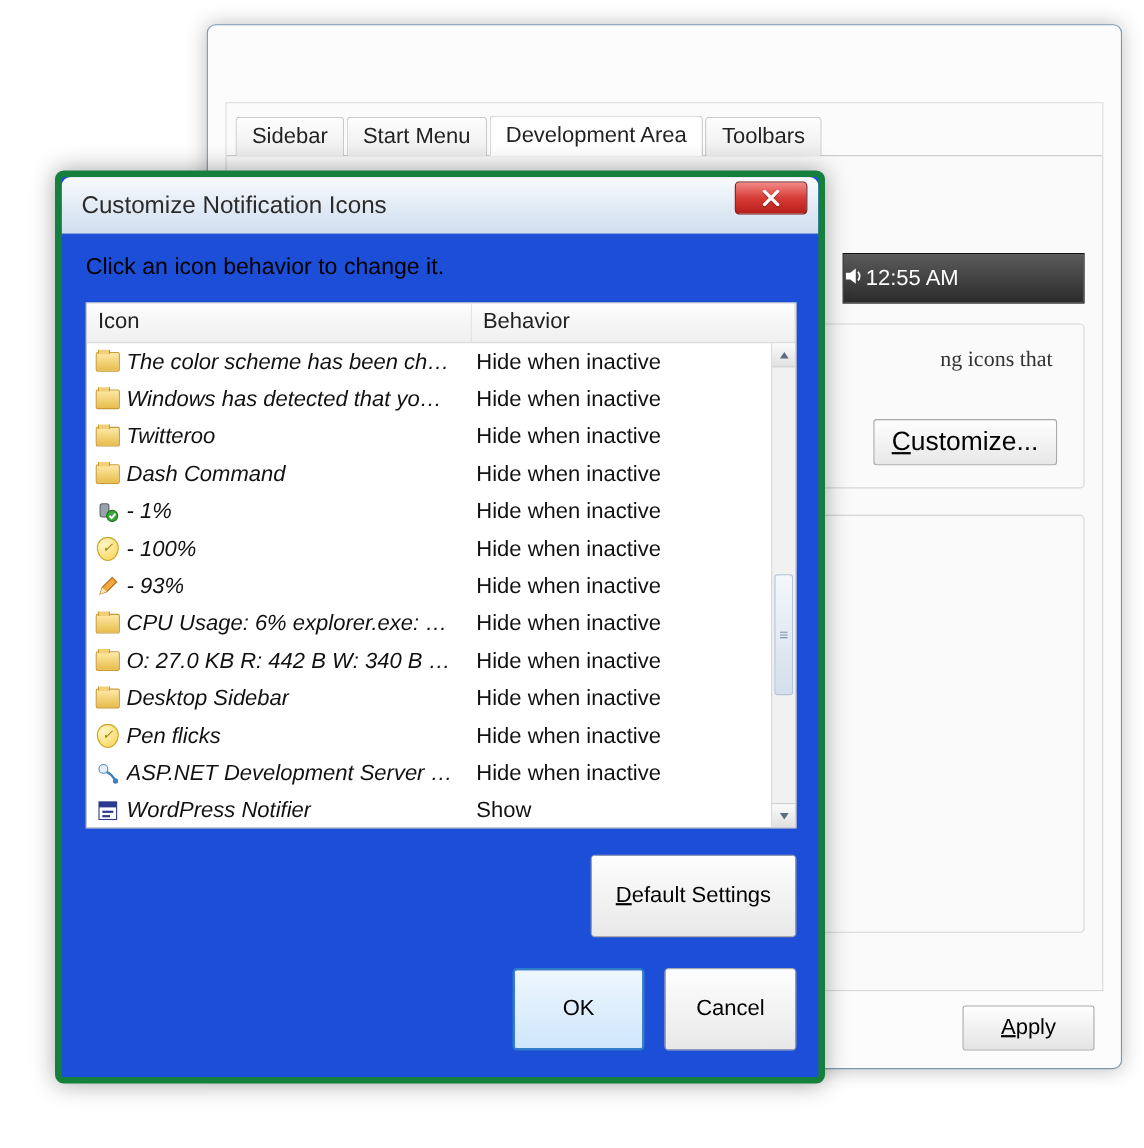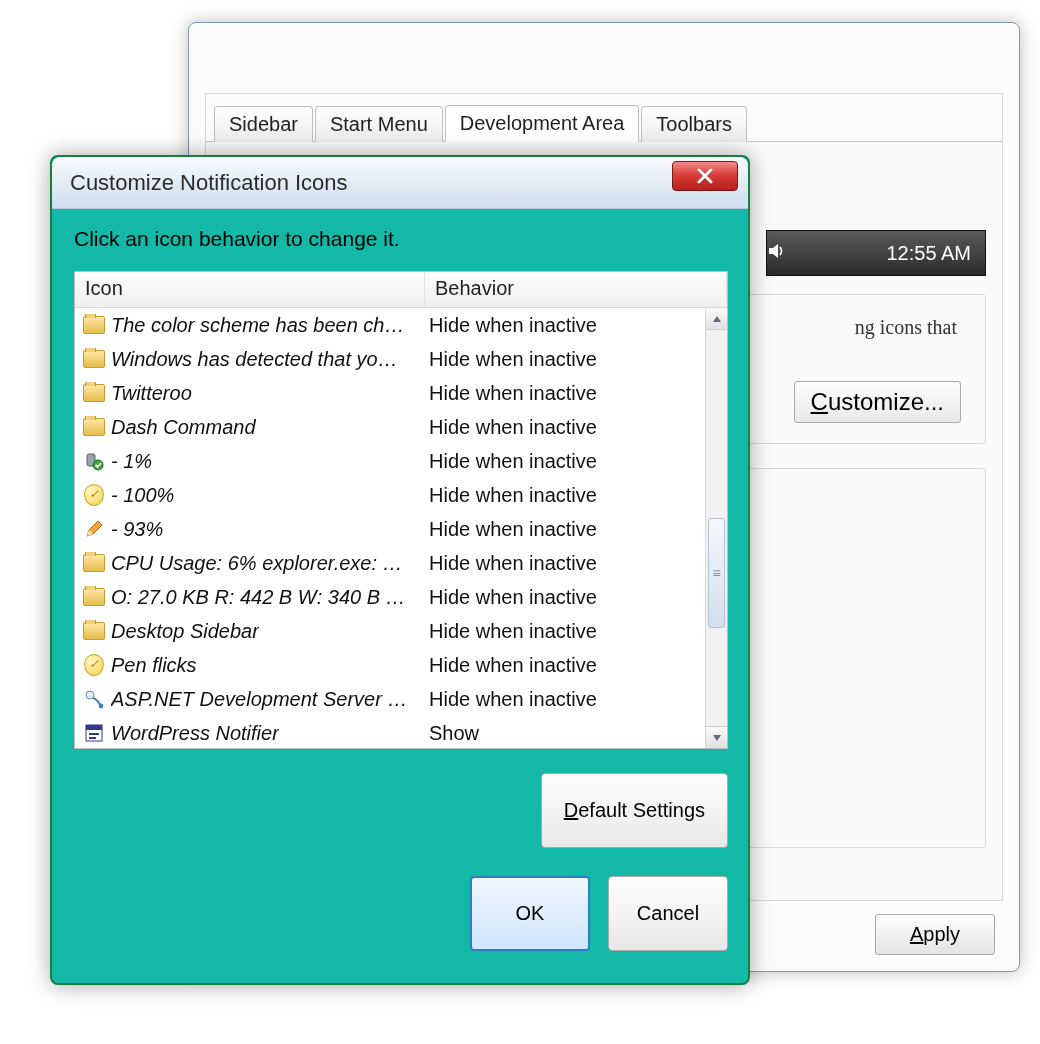--- a/index.html
+++ b/index.html
@@ -90,23 +90,22 @@
   }
 
   .notif-preview {
     margin: 16px 0 0 auto;
     width: 220px;
     height: 46px;
     background: linear-gradient(to bottom, #5b5b5b, #2b2b2b);
     border: 1px solid #111;
     display: flex;
     align-items: center;
-    justify-content: space-between;
-    gap: 12px;
-    padding-right: 14px;
+    justify-content: flex-start;
+    padding-right: 2px;
     color: #fff;
     font-size: 20px;
   }
   .notif-preview .vol { font-size: 18px; }
   .content-pane {
     position: absolute;
     left: 16px; right: 16px; top: 120px; bottom: 16px;
   }
   .group-box {
     border: 1px solid #d6d6d6;
@@ -139,23 +138,23 @@
     font-size: 20px;
     cursor: pointer;
   }
 
   
   .cust-dialog {
     position: absolute;
     left: 50px; top: 155px;
     width: 700px;
     height: 830px;
-    border: 2px solid #15803d;
+    border: 6px solid #15803d;
     border-radius: 8px;
-    background: #14b8a6;
+    background: #1d4ed8;
     box-shadow: 0 0 22px rgba(0,0,0,0.35);
   }
   .cust-titlebar {
     height: 52px;
     background: linear-gradient(to bottom, #f8fbff, #e3ecf5 50%, #cfdef0);
     border-bottom: 1px solid #b5c7da;
     border-radius: 8px 8px 0 0;
     display: flex;
     align-items: center;
     position: relative;

